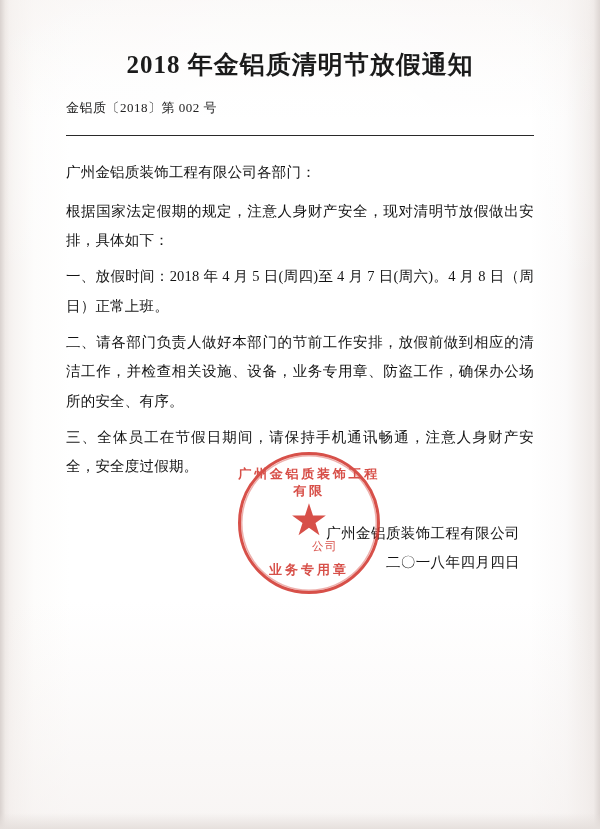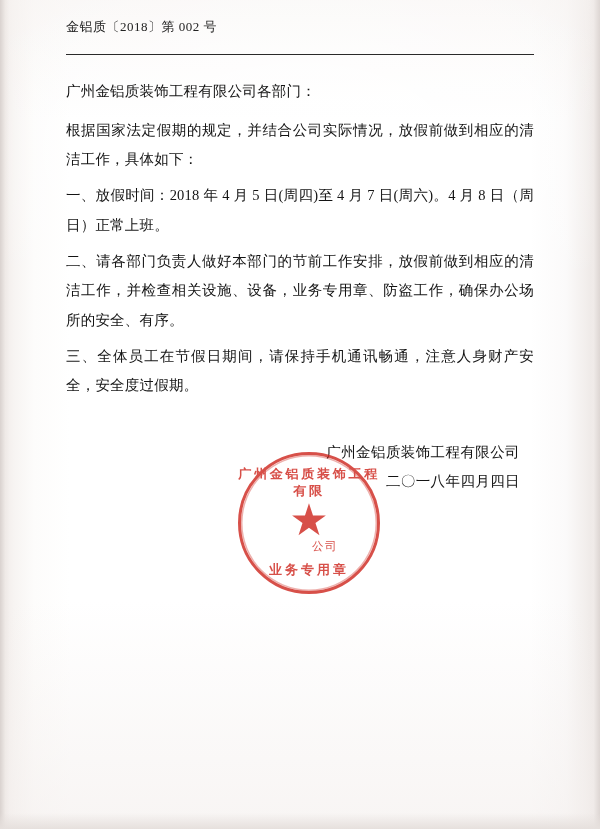--- a/index.html
+++ b/index.html
@@ -188,30 +188,31 @@
 </head>
 <body>
 
 <div class="page">
   <div class="scan-edge-left"></div>
   <div class="scan-edge-right"></div>
   <div class="scan-edge-bottom"></div>
 
   <div class="content">
 
+    <h1 class="doc-title">2018 年金铝质清明节放假通知</h1>
 
     <div class="doc-number">金铝质〔2018〕第 002 号</div>
 
     <div class="divider"></div>
 
     <div class="body-block">
 
       <p class="para salutation">广州金铝质装饰工程有限公司各部门：</p>
 
-      <p class="para indent">根据国家法定假期的规定，并结合公司实际情况，放假前做到相应的清洁工作，具体如下：</p>
+      <p class="para indent">根据国家法定假期的规定，注意人身财产安全，现对清明节放假做出安排，具体如下：</p>
 
       <p class="para indent">一、放假时间：2018 年 4 月 5 日(周四)至 4 月 7 日(周六)。4 月 8 日（周日）正常上班。</p>
 
       <p class="para indent">二、请各部门负责人做好本部门的节前工作安排，放假前做到相应的清洁工作，并检查相关设施、设备，业务专用章、防盗工作，确保办公场所的安全、有序。</p>
 
       <p class="para indent">三、全体员工在节假日期间，请保持手机通讯畅通，注意人身财产安全，安全度过假期。</p>
 
     </div>
 
     <div class="signature">

